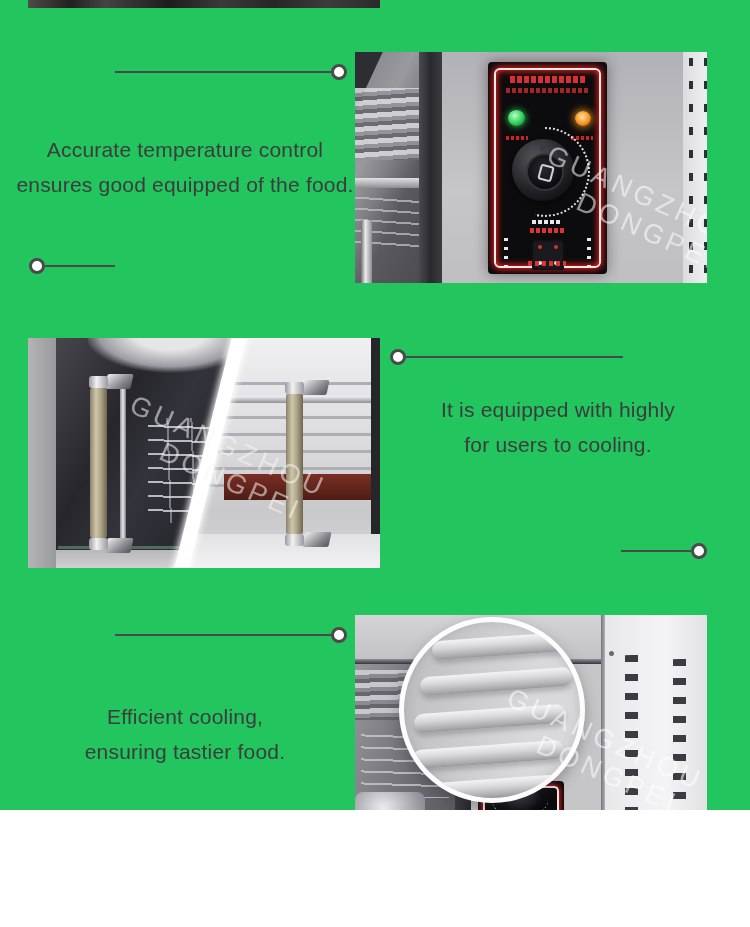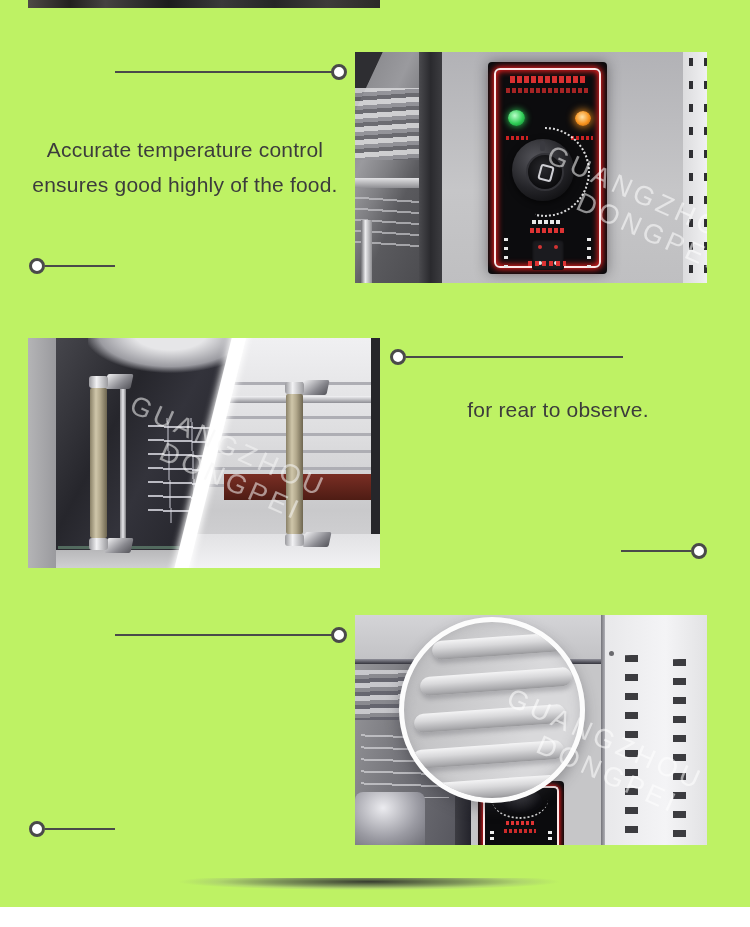--- a/index.html
+++ b/index.html
@@ -1,16 +1,16 @@
 <!DOCTYPE html>
 <html><head>
 <meta charset="utf-8">
 <style>
   html,body{margin:0;padding:0;background:#ffffff;}
-  .canvas{position:relative;width:750px;height:907px;background:#bef264;overflow:hidden;
+  .canvas{position:relative;width:750px;height:810px;background:#22c55e;overflow:hidden;
           font-family:"Liberation Sans",sans-serif;}
 
   
   .deco-line{position:absolute;height:2px;background:#4a4a4a;}
   .deco-circle{position:absolute;width:10px;height:10px;border:3px solid #4a4a4a;border-radius:50%;background:#ffffff;}
   #dl1{left:115px;top:71px;width:217px;}
   #dc1{left:331px;top:64px;}
   #dc2{left:29px;top:258px;}
   #dl2{left:45px;top:265px;width:70px;}
   #dc3{left:390px;top:349px;}
@@ -181,21 +181,21 @@
 <body>
 
 <div class="canvas">
 
   <div id="top-strip"></div>
 
   <div class="deco-line" id="dl1"></div>
   <div class="deco-circle" id="dc1"></div>
   <div class="feature-text" id="ft1">
     <div>Accurate temperature control</div>
-    <div>ensures good highly of the food.</div>
+    <div>ensures good equipped of the food.</div>
   </div>
   <div class="deco-circle" id="dc2"></div>
   <div class="deco-line" id="dl2"></div>
 
   <div class="photo" id="photo1">
     <div class="p1-interior">
       <div class="p1-slats"></div>
       <div class="p1-shelf"></div>
       <div class="p1-wires"></div>
       <div class="p1-leg"></div>
@@ -260,27 +260,32 @@
     <div class="p2-bracket" id="b4"></div>
     <div class="p2-handle" id="h2"></div>
     <div class="wm" id="wm2">
       <div>GUANGZHOU</div>
       <div class="wm2">DONGPEI</div>
     </div>
   </div>
   <div class="deco-circle" id="dc3"></div>
   <div class="deco-line" id="dl3"></div>
   <div class="feature-text" id="ft2">
-    <div>for rear to observe.</div>
+    <div>It is equipped with highly</div>
+    <div>for users to cooling.</div>
   </div>
   <div class="deco-line" id="dl4"></div>
   <div class="deco-circle" id="dc4"></div>
 
   <div class="deco-line" id="dl5"></div>
   <div class="deco-circle" id="dc5"></div>
+  <div class="feature-text" id="ft3">
+    <div>Efficient cooling,</div>
+    <div>ensuring tastier food.</div>
+  </div>
   <div class="deco-circle" id="dc6"></div>
   <div class="deco-line" id="dl6"></div>
 
   <div class="photo" id="photo3">
     <div class="p3-top"></div>
     <div class="p3-topedge"></div>
     <div class="p3-right"></div>
     <div class="p3-corner"></div>
     <div class="p3-ventcol" id="vc1"></div>
     <div class="p3-ventcol" id="vc2"></div>

